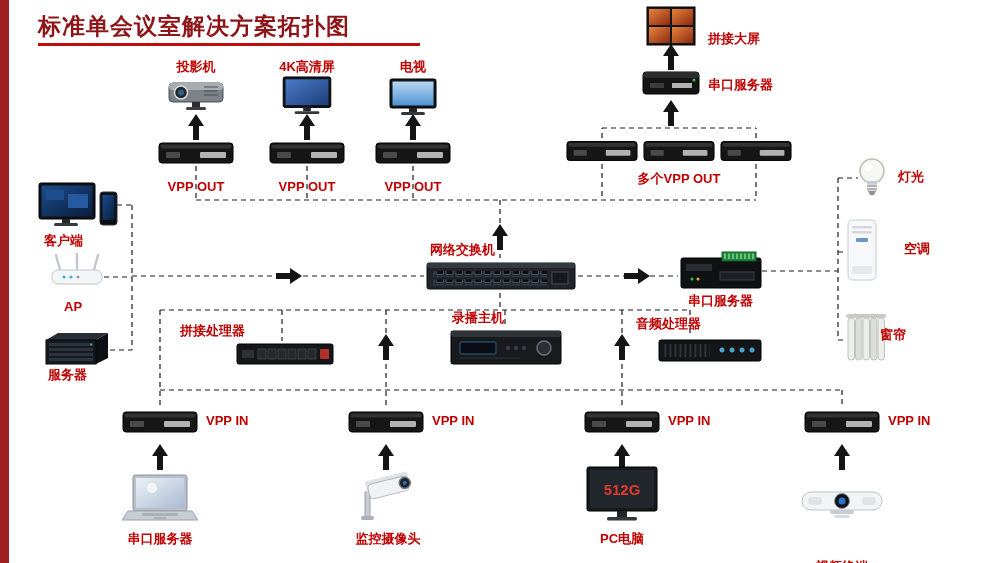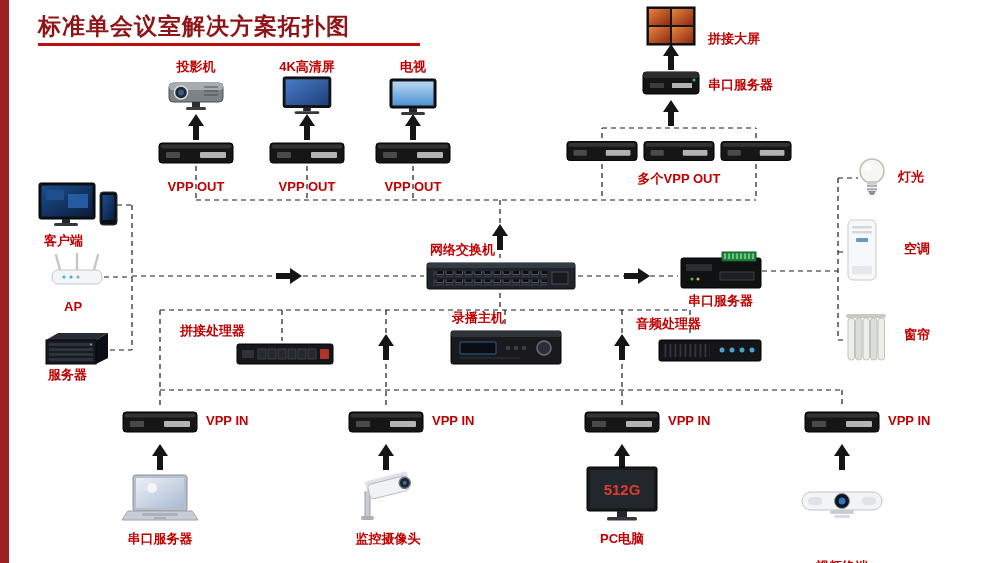--- a/index.html
+++ b/index.html
@@ -325,21 +325,21 @@
       <rect x="0" y="0" width="40" height="4" rx="2" fill="#c9c9c4"></rect>
       <g stroke="#c2c3bd">
         <rect x="2" y="4" width="6.5" height="42" rx="3" fill="#eceeea"></rect>
         <rect x="9.5" y="4" width="6.5" height="42" rx="3" fill="#dcded9"></rect>
         <rect x="17" y="4" width="6.5" height="42" rx="3" fill="#eceeea"></rect>
         <rect x="24.5" y="4" width="6.5" height="42" rx="3" fill="#dcded9"></rect>
         <rect x="32" y="4" width="6.5" height="42" rx="3" fill="#eceeea"></rect>
       </g>
     </svg>
   </div>
-  <div class="lbl" style="left:904px;top:328px">窗帘</div>
+  <div class="lbl" style="left:880px;top:328px">窗帘</div>
 
   <div class="node" style="left:122px;top:408px;width:76px;height:28px">
       <svg viewBox="0 0 76 26">
         <use href="#vppbox"></use>
       </svg>
     </div>
   <div class="node" style="left:348px;top:408px;width:76px;height:28px">
       <svg viewBox="0 0 76 26">
         <use href="#vppbox"></use>
       </svg>

